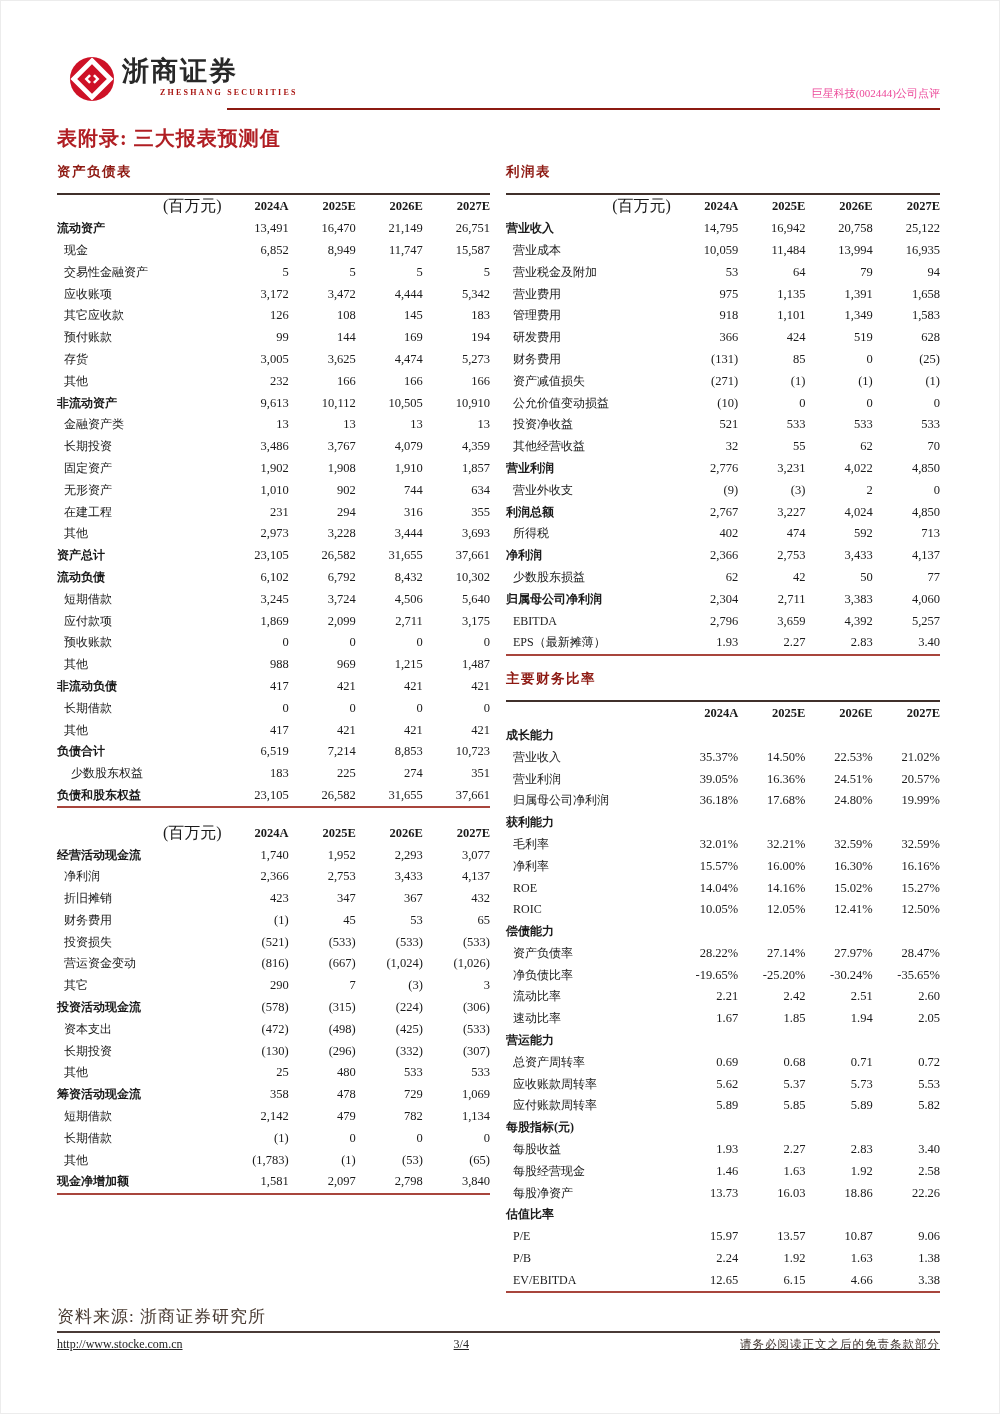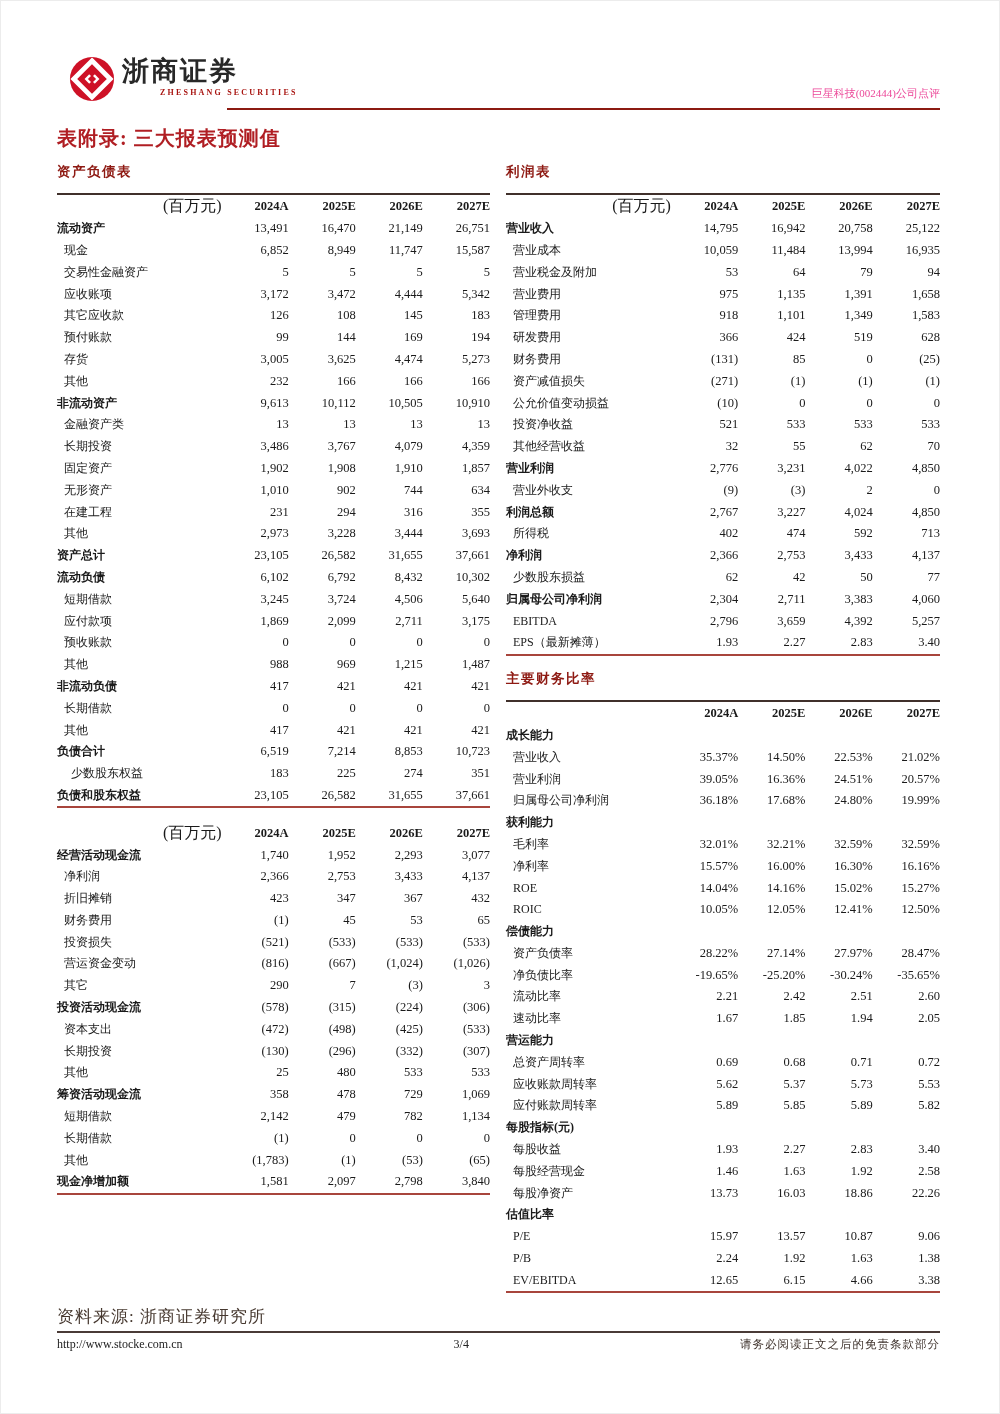--- a/index.html
+++ b/index.html
@@ -46,21 +46,21 @@
   .tbl .num { text-align:right; font-size:12.5px; }
   tr.ind1 td.lbl { padding-left:7px; }
   tr.ind2 td.lbl { padding-left:14px; }
   tr.bold td.lbl { font-weight:bold; }
   tr.row-wrap td.lbl { white-space:normal; }
   tr.row-wrap td.lbl div { width:104px; line-height:13px; padding:2px 0; }
 
   
   .source { position:absolute; left:57px; top:1297px; font-size:17px; color:#46382F; letter-spacing:1px;margin-top:8px; }
   .foot-rule { position:absolute; left:57px; right:60px; top:1331px; border-top:2px solid #4A3B37; }
-  .foot-row { position:absolute; left:57px; right:60px; top:1337px; display:flex; justify-content:space-between; align-items:flex-end; font-size:12px; color:#222; }
+  .foot-row { position:absolute; left:57px; right:60px; top:1337px; display:flex; justify-content:space-between; align-items:flex-end; font-size:12px; color:#222;text-decoration:underline; }
   .foot-row .disclaimer { font-size:11.5px; color:#3E322C; letter-spacing:1px; }
 </style>
 </head>
 <body>
 
 <div class="page">
   <div class="content">
 
     <header>
       <div class="logo">

